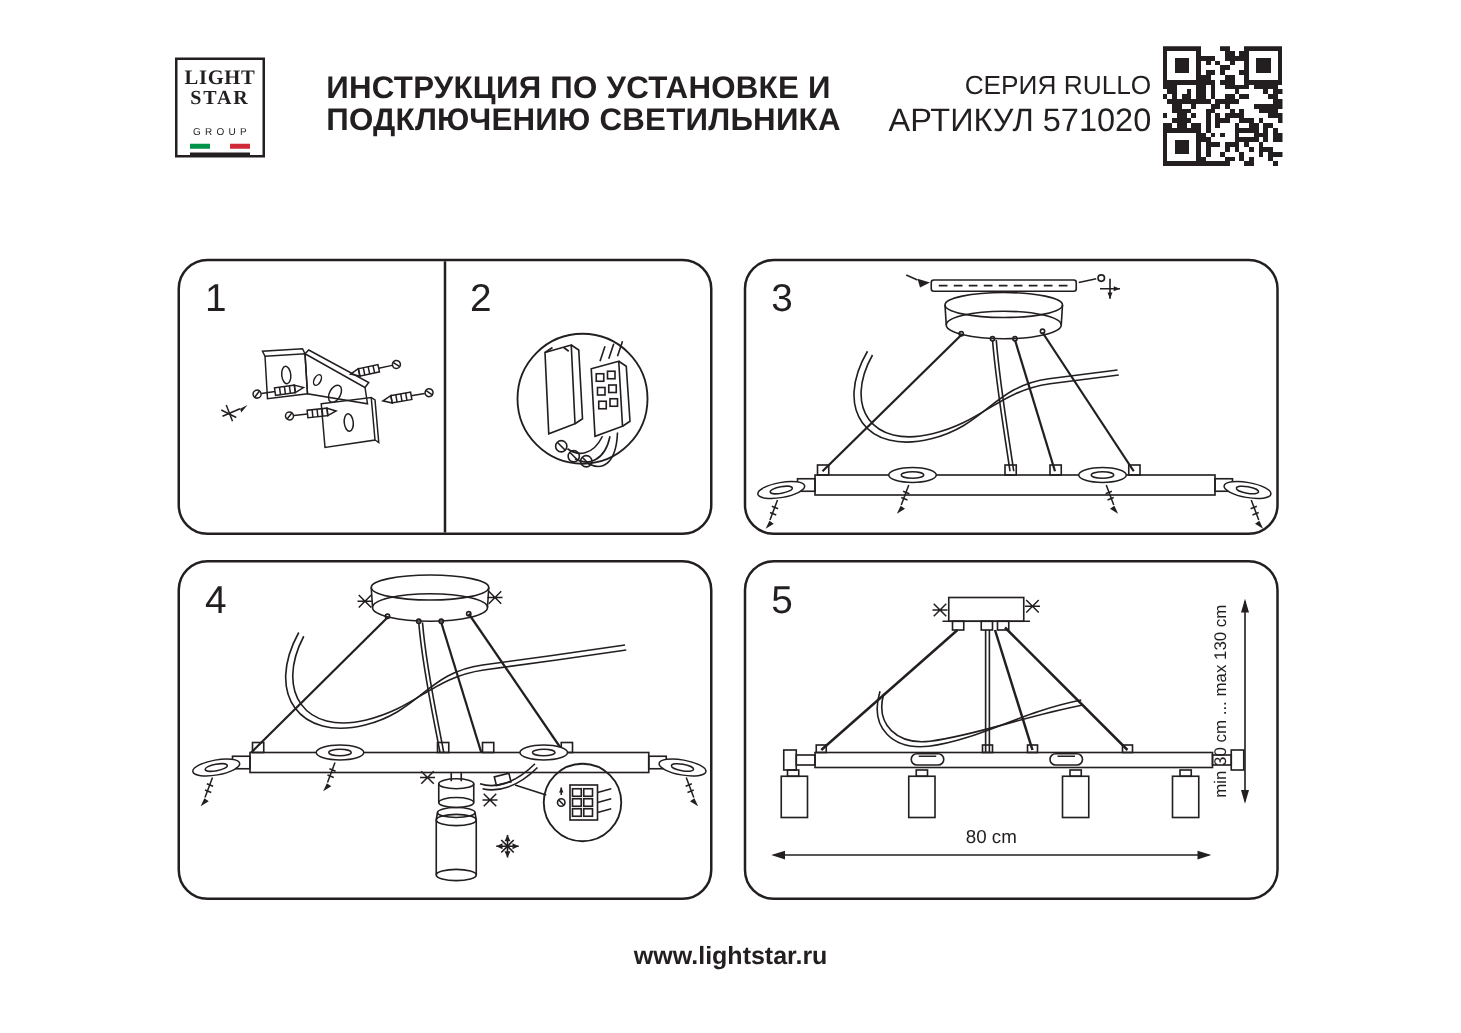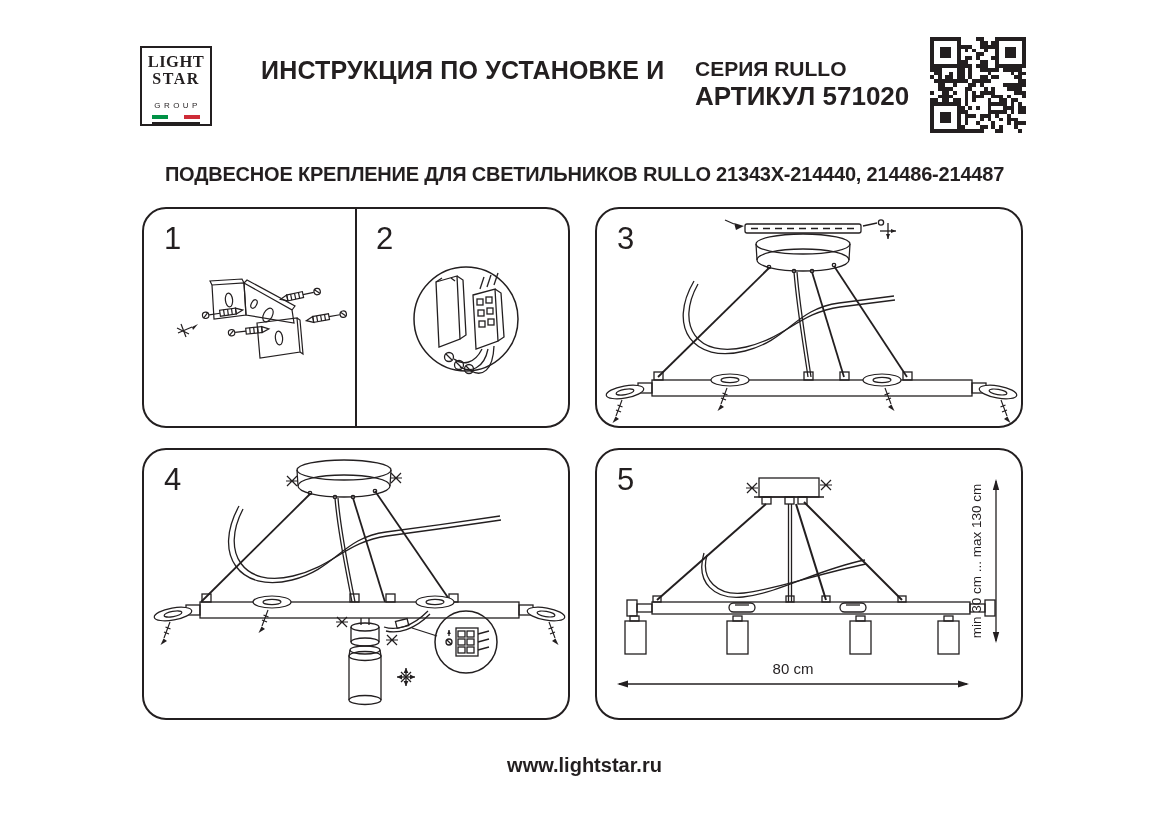--- a/index.html
+++ b/index.html
@@ -10,21 +10,21 @@
   .logo{position:absolute;left:140px;top:46px;width:72px;height:80px;border:2px solid #231f20;
         box-sizing:border-box;display:flex;flex-direction:column;align-items:center;padding-top:6px;}
   .logo-light{font-family:"Liberation Serif",serif;font-weight:bold;font-size:16.5px;line-height:15px;letter-spacing:.5px;}
   .logo-star{font-family:"Liberation Serif",serif;font-weight:bold;font-size:16px;line-height:19px;letter-spacing:1.5px;}
   .logo-group{font-size:8px;letter-spacing:3.4px;margin:13px 0 4px;text-indent:3px;}
   .flag{width:48px;height:5px;display:flex;border:1px solid #fff;}
   .flag span{flex:1;height:100%;}
   .flag-bar{width:48px;height:2.5px;background:#231f20;margin-top:1.5px;}
 
   .title{position:absolute;left:261px;top:57px;font-weight:bold;font-size:25px;line-height:26px;letter-spacing:.2px;}
-  .series-block{position:absolute;left:695px;top:56px;width:226px;text-align:left;font-weight:bold;}
+  .series-block{position:absolute;left:695px;top:56px;width:226px;text-align:right;font-weight:normal;}
   .series{font-size:21px;line-height:25px;}
   .article{font-size:26px;line-height:30px;}
   .qr{position:absolute;left:930px;top:37px;width:96px;height:96px;}
 
   .subtitle{position:absolute;left:0;top:163px;width:1169px;text-align:center;
             font-weight:bold;font-size:20px;letter-spacing:-0.2px;}
 
   
   .panel{position:absolute;border:2px solid #231f20;border-radius:24px;box-sizing:border-box;background:#fff;}
   #panel12{left:142px;top:207px;width:428px;height:221px;}
@@ -78,20 +78,21 @@
     <div class="flag">
       <span style="background: rgb(0, 146, 70);"></span>
         <span style="background: rgb(255, 255, 255);"></span>
         <span style="background: rgb(206, 43, 55);"></span>
     </div>
     <div class="flag-bar"></div>
   </div>
 
   <div class="title">
     <div>ИНСТРУКЦИЯ ПО УСТАНОВКЕ И</div>
+    <div>ПОДКЛЮЧЕНИЮ СВЕТИЛЬНИКА</div>
   </div>
 
   <div class="series-block">
     <div class="series">СЕРИЯ RULLO</div>
     <div class="article">АРТИКУЛ 571020</div>
   </div>
 
   <svg class="qr" id="qr" viewBox="0 0 96 96" shape-rendering="crispEdges">
       <rect x="46.08" y="0" width="3.84" height="3.84" fill="#231f20"></rect>
       <rect x="49.92" y="0" width="3.84" height="3.84" fill="#231f20"></rect>
@@ -307,21 +308,20 @@
       <rect x="69.12" y="92.16" width="3.84" height="3.84" fill="#231f20"></rect>
       <rect x="88.32" y="92.16" width="3.84" height="3.84" fill="#231f20"></rect>
       <rect x="1.92" y="1.92" width="26.88" height="26.88" fill="none" stroke="#231f20" stroke-width="3.84"></rect>
       <rect x="9.6" y="9.6" width="11.52" height="11.52" fill="#231f20"></rect>
       <rect x="67.2" y="1.92" width="26.88" height="26.88" fill="none" stroke="#231f20" stroke-width="3.84"></rect>
       <rect x="74.88" y="9.6" width="11.52" height="11.52" fill="#231f20"></rect>
       <rect x="1.92" y="67.2" width="26.88" height="26.88" fill="none" stroke="#231f20" stroke-width="3.84"></rect>
       <rect x="9.6" y="74.88" width="11.52" height="11.52" fill="#231f20"></rect>
     </svg>
 
-  <div class="subtitle">ПОДВЕСНОЕ КРЕПЛЕНИЕ ДЛЯ СВЕТИЛЬНИКОВ RULLO 21343X-214440, 214486-214487</div>
 
   <div class="panel" id="panel12">
     <div class="divider"></div>
     <span class="step-num" style="left:20px;top:14px">1</span>
     <span class="step-num" style="left:232px;top:14px">2</span>
 
     <svg class="art" viewBox="0 0 424 217">
 
       <g stroke="#231f20" stroke-width="1.2" fill="none">
 

